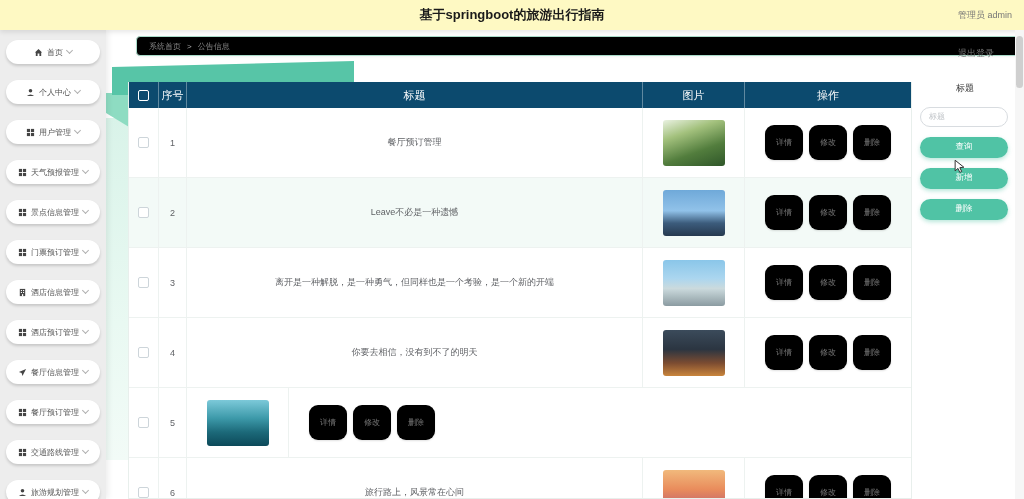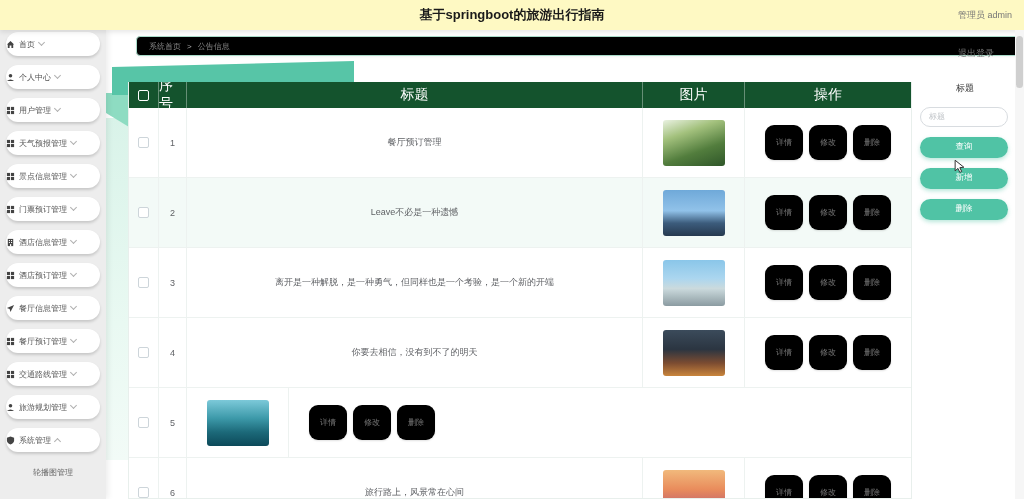--- a/index.html
+++ b/index.html
@@ -12,23 +12,23 @@
   .topbar-title { position:absolute; left:0; right:0; top:0; line-height:30px; text-align:center;
                   font-size:13px; font-weight:bold; color:#1a1a1a; }
   .topbar-right { position:absolute; right:12px; top:0; line-height:30px; font-size:9px; color:#777;
                   display:flex; gap:8px;flex-direction:column; }
   .topbar-right span { cursor:pointer; }
 
   
   .sidebar { position:absolute; left:0; top:30px; width:106px; height:469px; background:#ededed;
              z-index:20; box-shadow:2px 0 6px rgba(0,0,0,.08); overflow:hidden; }
   .side-items { margin-top:-6px; }
-  .side-item { width:94px; height:24px; margin:8px auto 9px auto; background:#fff; border-radius:12px;
+  .side-item { width:94px; height:24px; margin:16px auto 9px auto; background:#fff; border-radius:12px;
                box-shadow:0 2px 3px rgba(0,0,0,.16); display:flex; align-items:center;
-               gap:4px; cursor:pointer; }
+               justify-content:center; gap:4px; cursor:pointer; }
   .side-item .lbl { font-size:8px; color:#555; white-space:nowrap; }
   .side-item svg { width:9px; height:9px; flex:none; }
   .chev { width:5px; height:5px; border-right:1px solid #b0b0b0; border-bottom:1px solid #b0b0b0;
           transform:rotate(45deg); margin-top:-3px; flex:none; }
   .chev.up { transform:rotate(-135deg); margin-top:3px; }
   .side-sub { width:106px; }
   .side-sub-item { height:24px; line-height:24px; text-align:center; font-size:8px; color:#666;
                    cursor:pointer; background:transparent; }
 
   
@@ -43,21 +43,21 @@
   .deco-ribbon { position:absolute; left:112px; top:61px; width:242px; height:34px; background:#57c5a7;
                  clip-path:polygon(0 18%, 100% 0, 100% 100%, 0 100%); z-index:4; }
   .deco-fold { position:absolute; left:104px; top:93px; width:25px; height:34px; background:#8edcc2;
                clip-path:polygon(0 0, 100% 0, 100% 100%, 0 55%); z-index:3; }
   .deco-strip { position:absolute; left:104px; top:118px; width:25px; height:342px;
                 background:linear-gradient(180deg,#d9f3e9 0%, #e9f9f2 60%, #f2fbf7 100%); z-index:2; }
 
   
   .table-wrap { position:absolute; left:128px; top:82px; width:784px; height:417px; background:#fff;
                 z-index:5; overflow:hidden; border:1px solid #e8efec; border-top:none; }
-  .t-header { display:flex; height:26px; background:#14532d; color:#fff; font-size:14px;justify-content:center; }
+  .t-header { display:flex; height:26px; background:#0c4a6e; color:#fff; font-size:11px;justify-content:center; }
   .t-header .cell { display:flex; align-items:center; justify-content:center;
                     border-right:1px solid rgba(255,255,255,.35); }
   .t-row { display:flex; height:70px; border-bottom:1px solid #edf2f0; background:#fff; }
   .t-row.stripe { background:#f3faf7; }
   .t-row .cell { display:flex; align-items:center; justify-content:center;
                  border-right:1px solid #edf2f0; font-size:9px; color:#606266; }
   .col-check { width:30px; flex:none; }
   .col-idx { width:28px; flex:none; }
   .col-title { flex:1; padding:0 8px; text-align:center; }
   .col-img { width:102px; flex:none; }

